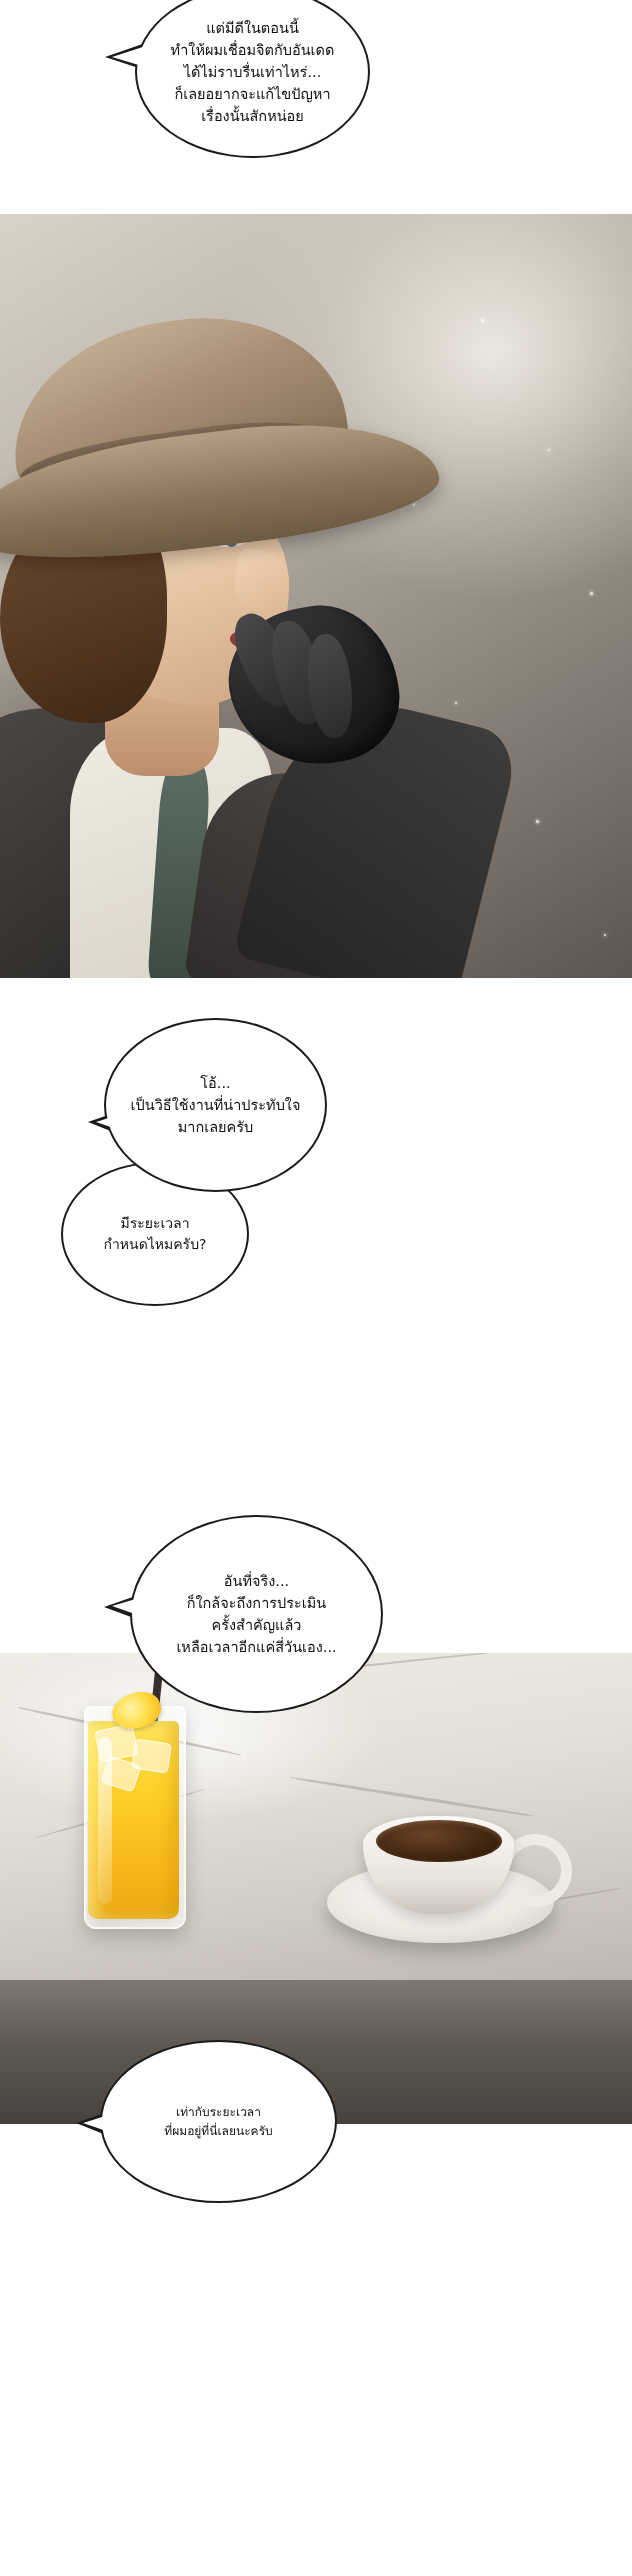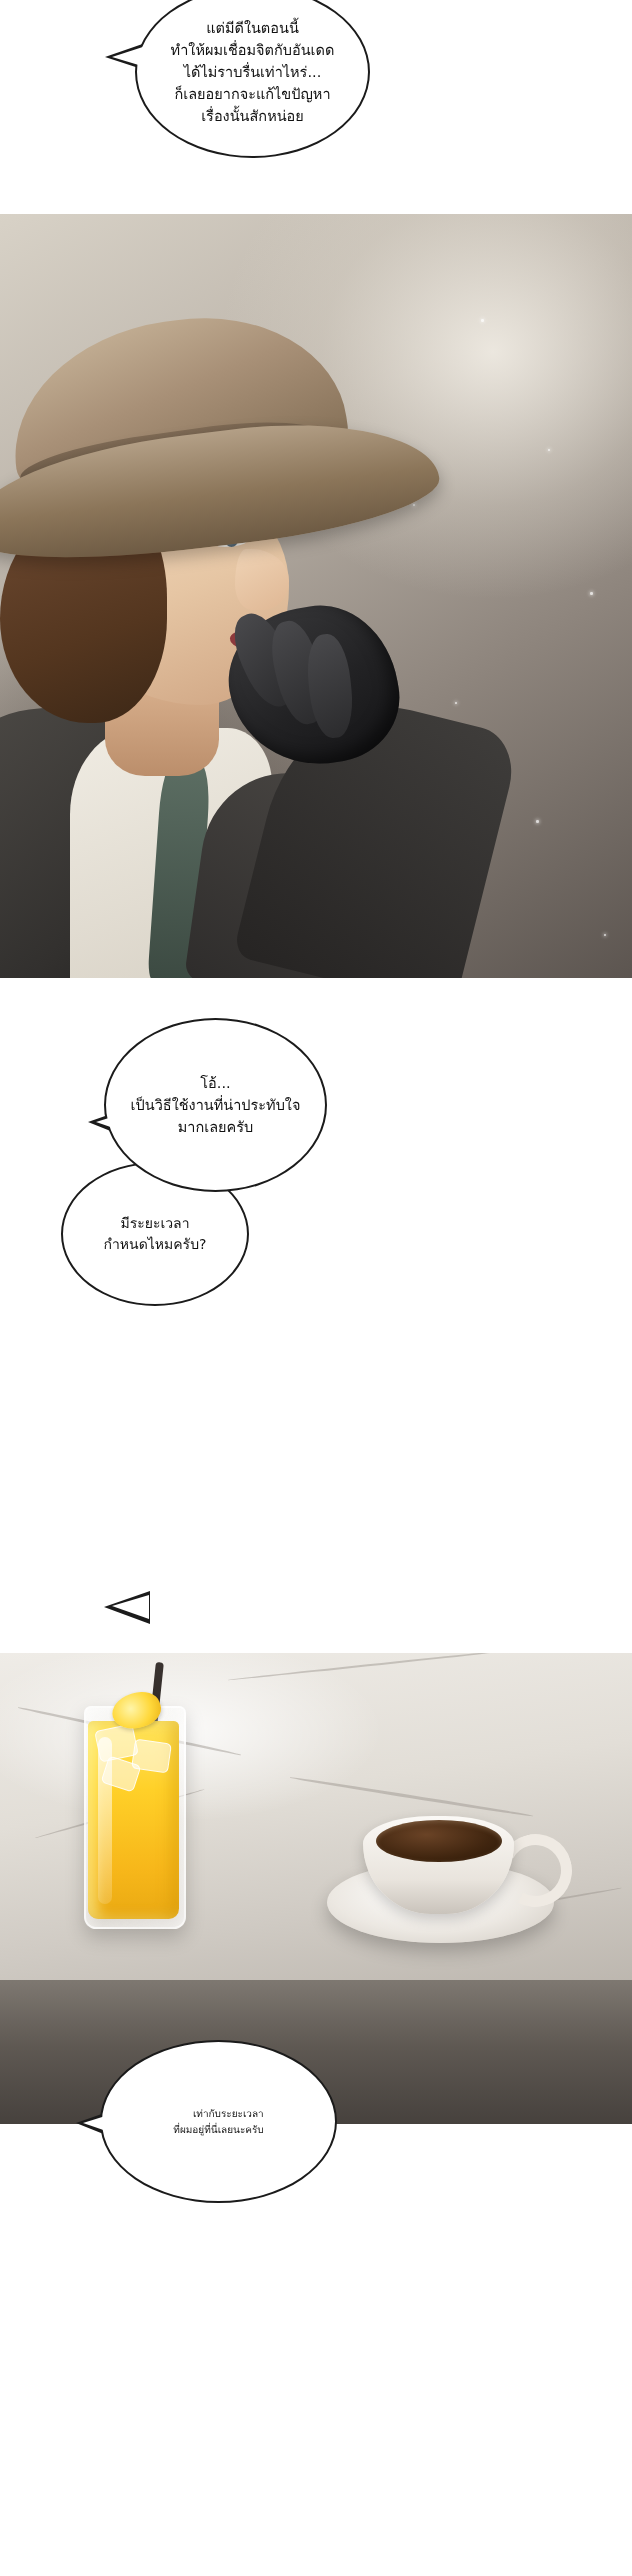--- a/index.html
+++ b/index.html
@@ -437,21 +437,21 @@
   #tail-4b {
     left: 112px; top: 1595px;
     border-top: 11.4px solid transparent;
     border-bottom: 13px solid transparent;
     border-right: 37px solid #ffffff;
     z-index: 31;
   }
 
   
   #bubble-5 { left: 100px; top: 2040px; width: 237px; height: 163px; z-index: 30; }
-  #bubble-5 .txt { font-size: 10px; text-align: right; }
+  #bubble-5 .txt { font-size: 12px; }
   #tail-5 {
     left: 76px; top: 2109px;
     border-top: 14px solid transparent;
     border-bottom: 16px solid transparent;
     border-right: 40px solid #1b1b1b;
     z-index: 29;
   }
   #tail-5b {
     left: 83px; top: 2113px;
     border-top: 10.5px solid transparent;
@@ -547,20 +547,26 @@
   </div>
 
   <div class="bubble" id="bubble-2">
     <div class="txt">โอ้...
 เป็นวิธีใช้งานที่น่าประทับใจ
 มากเลยครับ</div>
   </div>
 
   <div class="tail" id="tail-4"></div>
   <div class="tail" id="tail-4b"></div>
+  <div class="bubble" id="bubble-4">
+    <div class="txt">อันที่จริง...
+ก็ใกล้จะถึงการประเมิน
+ครั้งสำคัญแล้ว
+เหลือเวลาอีกแค่สี่วันเอง...</div>
+  </div>
 
   <div class="tail" id="tail-5"></div>
   <div class="tail" id="tail-5b"></div>
   <div class="bubble" id="bubble-5">
     <div class="txt">เท่ากับระยะเวลา
 ที่ผมอยู่ที่นี่เลยนะครับ</div>
   </div>
 
 </div>
 

